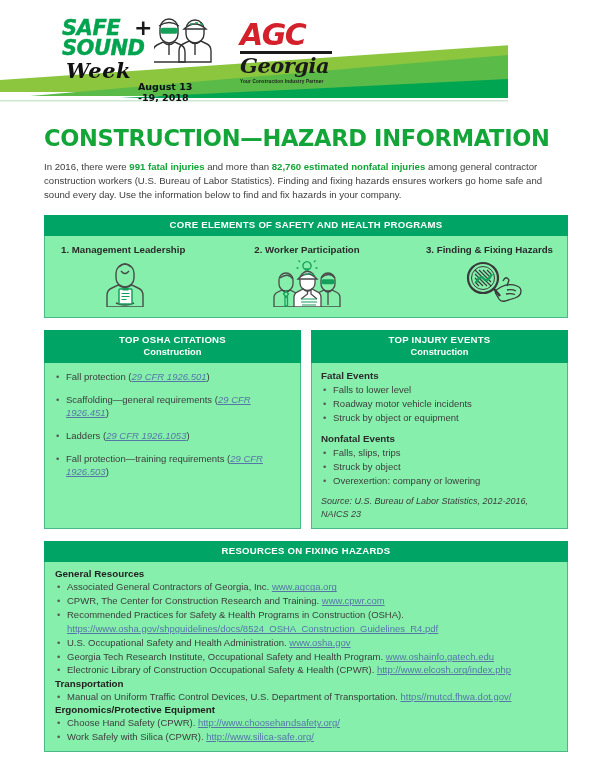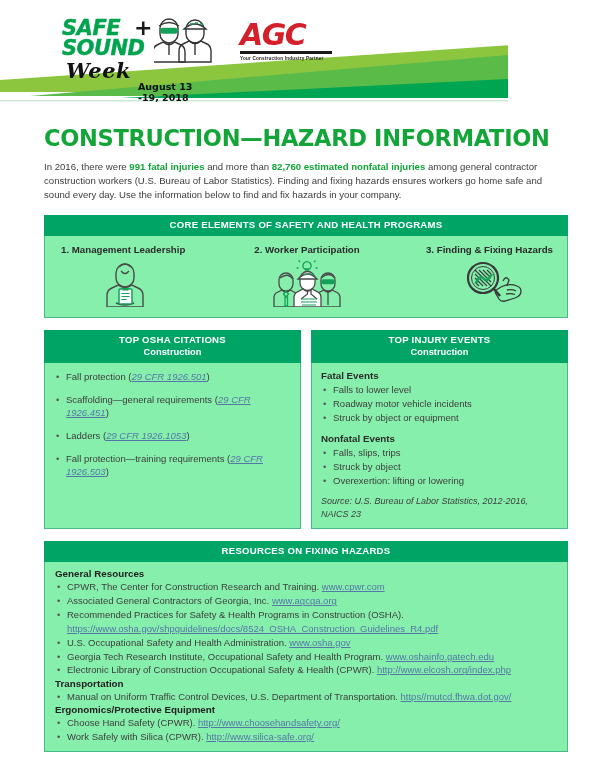--- a/index.html
+++ b/index.html
@@ -209,20 +209,21 @@
             <path d="M35 25 q6 5 12 0 l6 3 q4 2 4 7 v11 h-32 v-11 q0 -5 4 -7 z"></path>
             <path d="M41 26 v13"></path>
           </g>
         </svg>
       </div>
     </div>
 
     <div class="agc-logo">
       <div class="agc-top">AGC</div>
       <div class="agc-rule"></div>
+      <div class="agc-georgia">Georgia</div>
       <div class="agc-tag">Your Construction Industry Partner</div>
     </div>
 
   </div>
 </div>
 
 <div class="page">
 
   <h1 class="title">CONSTRUCTION—HAZARD INFORMATION</h1>
 
@@ -335,36 +336,36 @@
         <div class="subhead">Fatal Events</div>
         <ul class="clean inj-list">
           <li>Falls to lower level</li>
           <li>Roadway motor vehicle incidents</li>
           <li>Struck by object or equipment</li>
         </ul>
         <div class="subhead sp">Nonfatal Events</div>
         <ul class="clean inj-list">
           <li>Falls, slips, trips</li>
           <li>Struck by object</li>
-          <li>Overexertion: lifting or lowering</li>
+          <li>Overexertion: company or lowering</li>
         </ul>
         <div class="src" style="margin-top:8px">Source: U.S. Bureau of Labor Statistics, 2012-2016, NAICS 23</div>
       </div>
     </div>
 
   </div>
 
   <div class="res-wrap">
     <div class="bar">RESOURCES ON FIXING HAZARDS</div>
     <div class="panel res-body">
 
       <div class="res-head">General Resources</div>
       <ul class="clean res-list">
+        <li><span>Associated General Contractors of Georgia, Inc. </span><span class="lnk" style="font-style:normal">www.agcga.org</span></li>
         <li><span>CPWR, The Center for Construction Research and Training. </span><span class="lnk" style="font-style:normal">www.cpwr.com</span></li>
-        <li><span>Associated General Contractors of Georgia, Inc. </span><span class="lnk" style="font-style:normal">www.agcga.org</span></li>
         <li><span>Recommended Practices for Safety &amp; Health Programs in Construction (OSHA). </span><span class="lnk" style="font-style:normal">https://www.osha.gov/shpguidelines/docs/8524_OSHA_Construction_Guidelines_R4.pdf</span></li>
         <li><span>U.S. Occupational Safety and Health Administration. </span><span class="lnk" style="font-style:normal">www.osha.gov</span></li>
         <li><span>Georgia Tech Research Institute, Occupational Safety and Health Program. </span><span class="lnk" style="font-style:normal">www.oshainfo.gatech.edu</span></li>
         <li><span>Electronic Library of Construction Occupational Safety &amp; Health (CPWR). </span><span class="lnk" style="font-style:normal">http://www.elcosh.org/index.php</span></li>
       </ul>
 
       <div class="res-head">Transportation</div>
       <ul class="clean res-list">
         <li><span>Manual on Uniform Traffic Control Devices, U.S. Department of Transportation. </span><span class="lnk" style="font-style:normal">https//mutcd.fhwa.dot.gov/</span></li>
       </ul>

